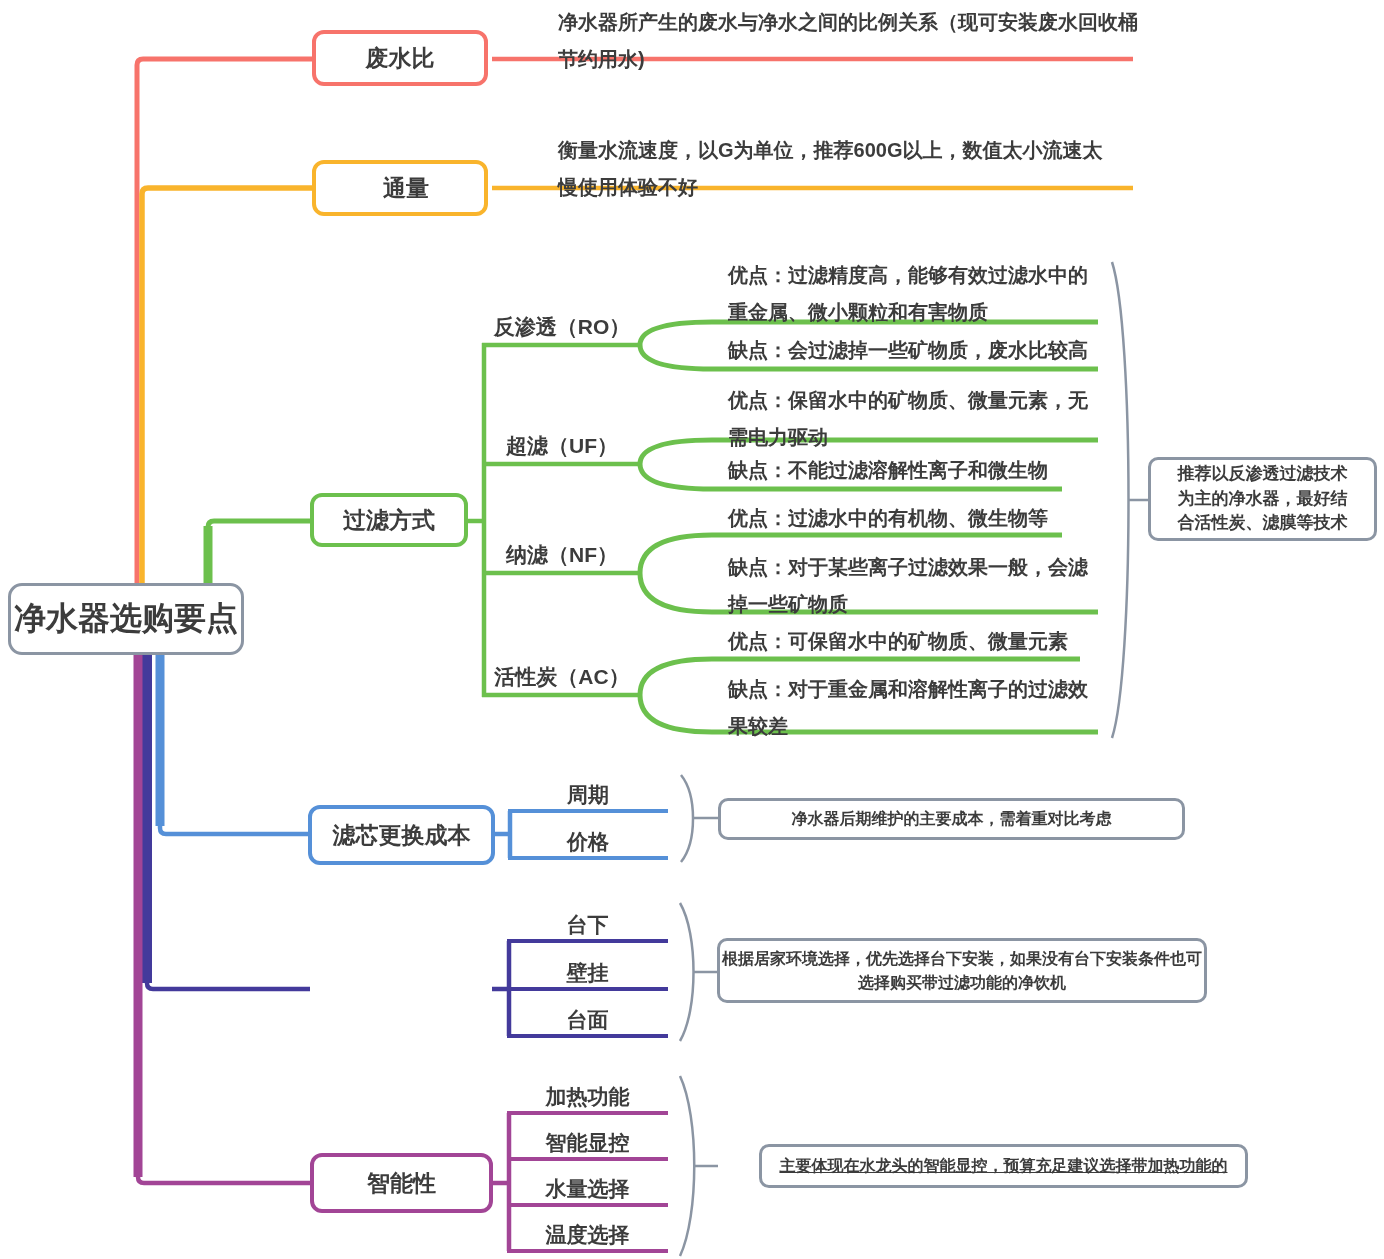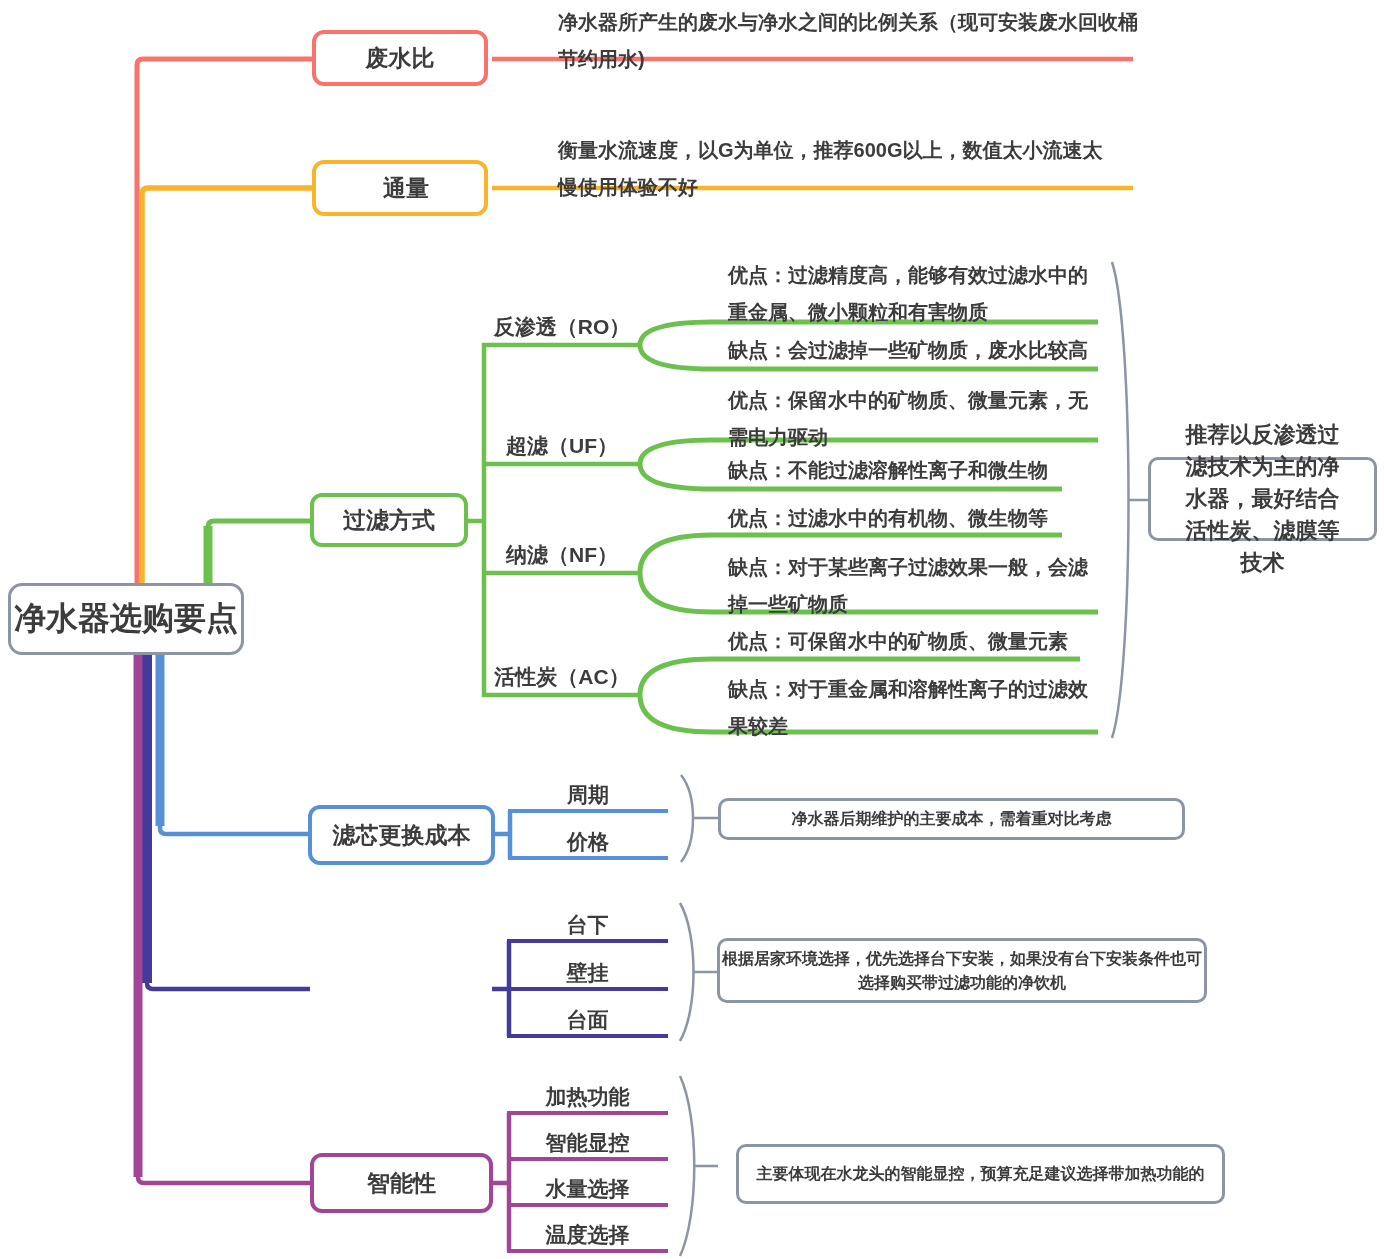--- a/index.html
+++ b/index.html
@@ -99,30 +99,30 @@
 
   <div class="ann" style="left:728px;top:257px;width:372px;">优点：过滤精度高，能够有效过滤水中的重金属、微小颗粒和有害物质</div>
   <div class="ann" style="left:728px;top:332px;width:372px;">缺点：会过滤掉一些矿物质，废水比较高</div>
   <div class="ann" style="left:728px;top:382px;width:372px;">优点：保留水中的矿物质、微量元素，无需电力驱动</div>
   <div class="ann" style="left:728px;top:452px;width:372px;">缺点：不能过滤溶解性离子和微生物</div>
   <div class="ann" style="left:728px;top:500px;width:372px;">优点：过滤水中的有机物、微生物等</div>
   <div class="ann" style="left:728px;top:549px;width:372px;">缺点：对于某些离子过滤效果一般，会滤掉一些矿物质</div>
   <div class="ann" style="left:728px;top:623px;width:372px;">优点：可保留水中的矿物质、微量元素</div>
   <div class="ann" style="left:728px;top:671px;width:372px;">缺点：对于重金属和溶解性离子的过滤效果较差</div>
 
-  <div class="notebox" style="left:1148px;top:457px;width:229px;height:84px;font-size:22px;padding:0 26px;">推荐以反渗透过滤技术为主的净水器，最好结合活性炭、滤膜等技术</div>
+  <div class="notebox" style="left:1148px;top:457px;width:229px;height:84px;font-size:17px;padding:0 26px;">推荐以反渗透过滤技术为主的净水器，最好结合活性炭、滤膜等技术</div>
 
   <div class="sublbl" style="left:508px;top:781px;width:160px;">周期</div>
   <div class="sublbl" style="left:508px;top:828px;width:160px;">价格</div>
   <div class="notebox" style="left:718px;top:798px;width:467px;height:42px;">净水器后期维护的主要成本，需着重对比考虑</div>
 
   <div class="sublbl" style="left:507px;top:911px;width:161px;">台下</div>
   <div class="sublbl" style="left:507px;top:959px;width:161px;">壁挂</div>
   <div class="sublbl" style="left:507px;top:1006px;width:161px;">台面</div>
   <div class="notebox" style="left:717px;top:938px;width:490px;height:65px;padding:0 2px;">根据居家环境选择，优先选择台下安装，如果没有台下安装条件也可选择购买带过滤功能的净饮机</div>
 
   <div class="sublbl" style="left:507px;top:1083px;width:161px;">加热功能</div>
   <div class="sublbl" style="left:507px;top:1129px;width:161px;">智能显控</div>
   <div class="sublbl" style="left:507px;top:1175px;width:161px;">水量选择</div>
   <div class="sublbl" style="left:507px;top:1221px;width:161px;">温度选择</div>
-  <div class="notebox" style="left:736px;top:1144px;width:489px;height:60px;">主要体现在水龙头的智能显控，预算充足建议选择带加热功能的</div>
+  <div class="notebox" style="left:759px;top:1144px;width:489px;height:44px;text-decoration:underline;">主要体现在水龙头的智能显控，预算充足建议选择带加热功能的</div>
 
 </div>
 
 </body></html>

